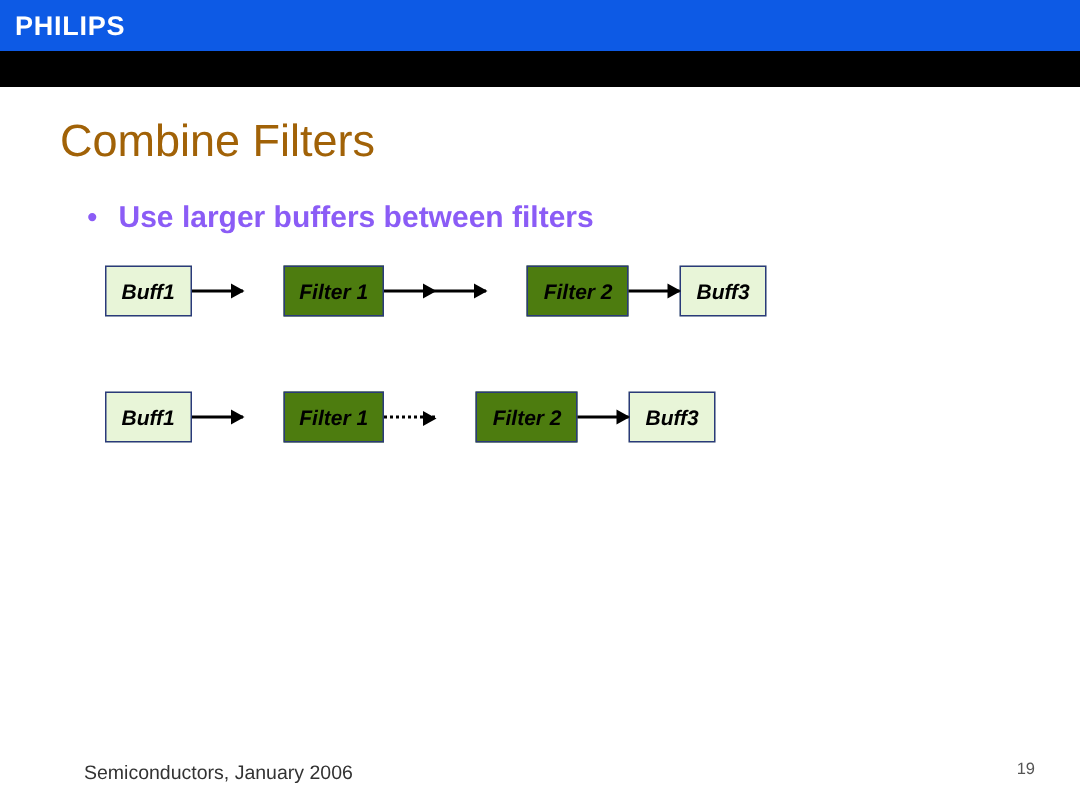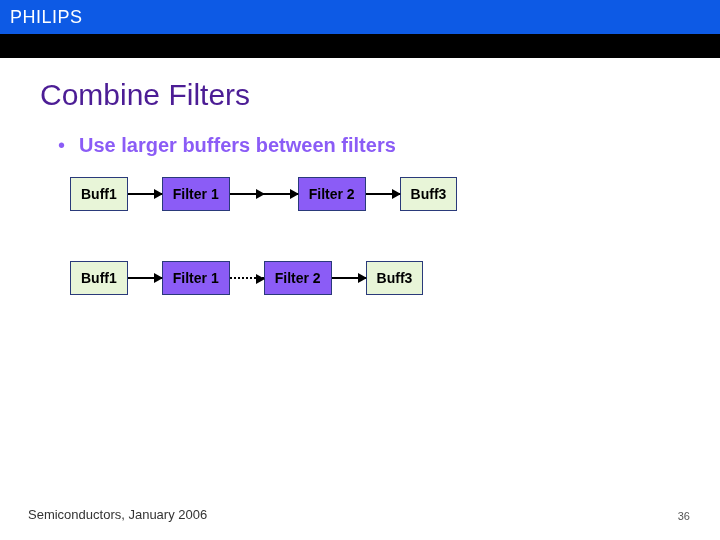--- a/index.html
+++ b/index.html
@@ -1,33 +1,33 @@
 <!DOCTYPE html>
 <html><head>
 <meta charset="utf-8">
 <style>
   * { box-sizing: border-box; margin: 0; padding: 0; }
   html, body { width: 720px; height: 540px; font-family: Arial, Helvetica, sans-serif; background: #fff; }
   .slide { width: 720px; height: 540px; position: relative; }
   .header-bar { width: 100%; height: 34px; background: #0d5ae5; display: flex; align-items: center; }
-  .logo { color: #fff; font-weight: normal; font-size: 18px; letter-spacing: 0.5px; margin-left: 10px; font-family: Arial, sans-serif; }
+  .logo { color: #fff; font-weight: bold; font-size: 18px; letter-spacing: 0.5px; margin-left: 10px; font-family: Arial, sans-serif; }
   .black-bar { width: 100%; height: 24px; background: #000; }
   .content { padding: 20px 40px 0 40px; }
-  .title { font-size: 30px; font-weight: normal; color: #4c1d95; margin-bottom: 22px; }
+  .title { font-size: 30px; font-weight: normal; color: #a16207; margin-bottom: 22px; }
   .bullet { font-size: 20px; font-weight: bold; color: #8b5cf6; margin-left: 18px; margin-bottom: 20px; }
   .bullet::before { content: "•"; margin-right: 14px; font-weight: normal; }
-  .diagram { display: flex; align-items: center; margin-left: 30px; margin-bottom: 50px; }
+  .diagram { display: flex; align-items: center; margin-left: 30px; margin-bottom: 50px; font-style: italic; }
   .box { border: 1.5px solid #2a3a7a; padding: 8px 10px; font-size: 14px; font-weight: bold; text-align: center; min-width: 54px; }
   .buff { background: #e8f5d8; }
-  .filt { background: #8b5cf6; }
+  .filt { background: #4d7c0f; margin-left: 27px; }
   .arrow { width: 34px; height: 2px; background: #000; position: relative; flex-shrink: 0; }
   .arrow::after { content: ""; position: absolute; right: -1px; top: -4px; border-left: 9px solid #000; border-top: 5px solid transparent; border-bottom: 5px solid transparent; }
   .dotted { width: 34px; height: 0; border-top: 2px dotted #000; position: relative; flex-shrink: 0; }
   .dotted::after { content: ""; position: absolute; right: -1px; top: -5px; border-left: 9px solid #000; border-top: 5px solid transparent; border-bottom: 5px solid transparent; }
-  .footer { position: absolute; bottom: 18px; left: 28px; right: 30px; display: flex; justify-content: space-between; align-items: flex-end; font-size: 13px; color: #333; }
+  .footer { position: absolute; bottom: 18px; left: 56px; right: 30px; display: flex; justify-content: space-between; align-items: flex-start; font-size: 13px; color: #333; }
   .pagenum { font-size: 11px; color: #555; }
 </style>
 </head>
 <body>
 
 <div class="slide">
 
   <div class="header-bar">
     <span class="logo">PHILIPS</span>
   </div>
@@ -56,16 +56,16 @@
       <div class="box filt">Filter 1</div>
       <div class="dotted"></div>
       <div class="box filt">Filter 2</div>
       <div class="arrow"></div>
       <div class="box buff">Buff3</div>
     </div>
   </div>
 
   <div class="footer">
     <span>Semiconductors, January 2006</span>
-    <span class="pagenum">36</span>
+    <span class="pagenum">19</span>
   </div>
 
 </div>
 
 </body></html>

